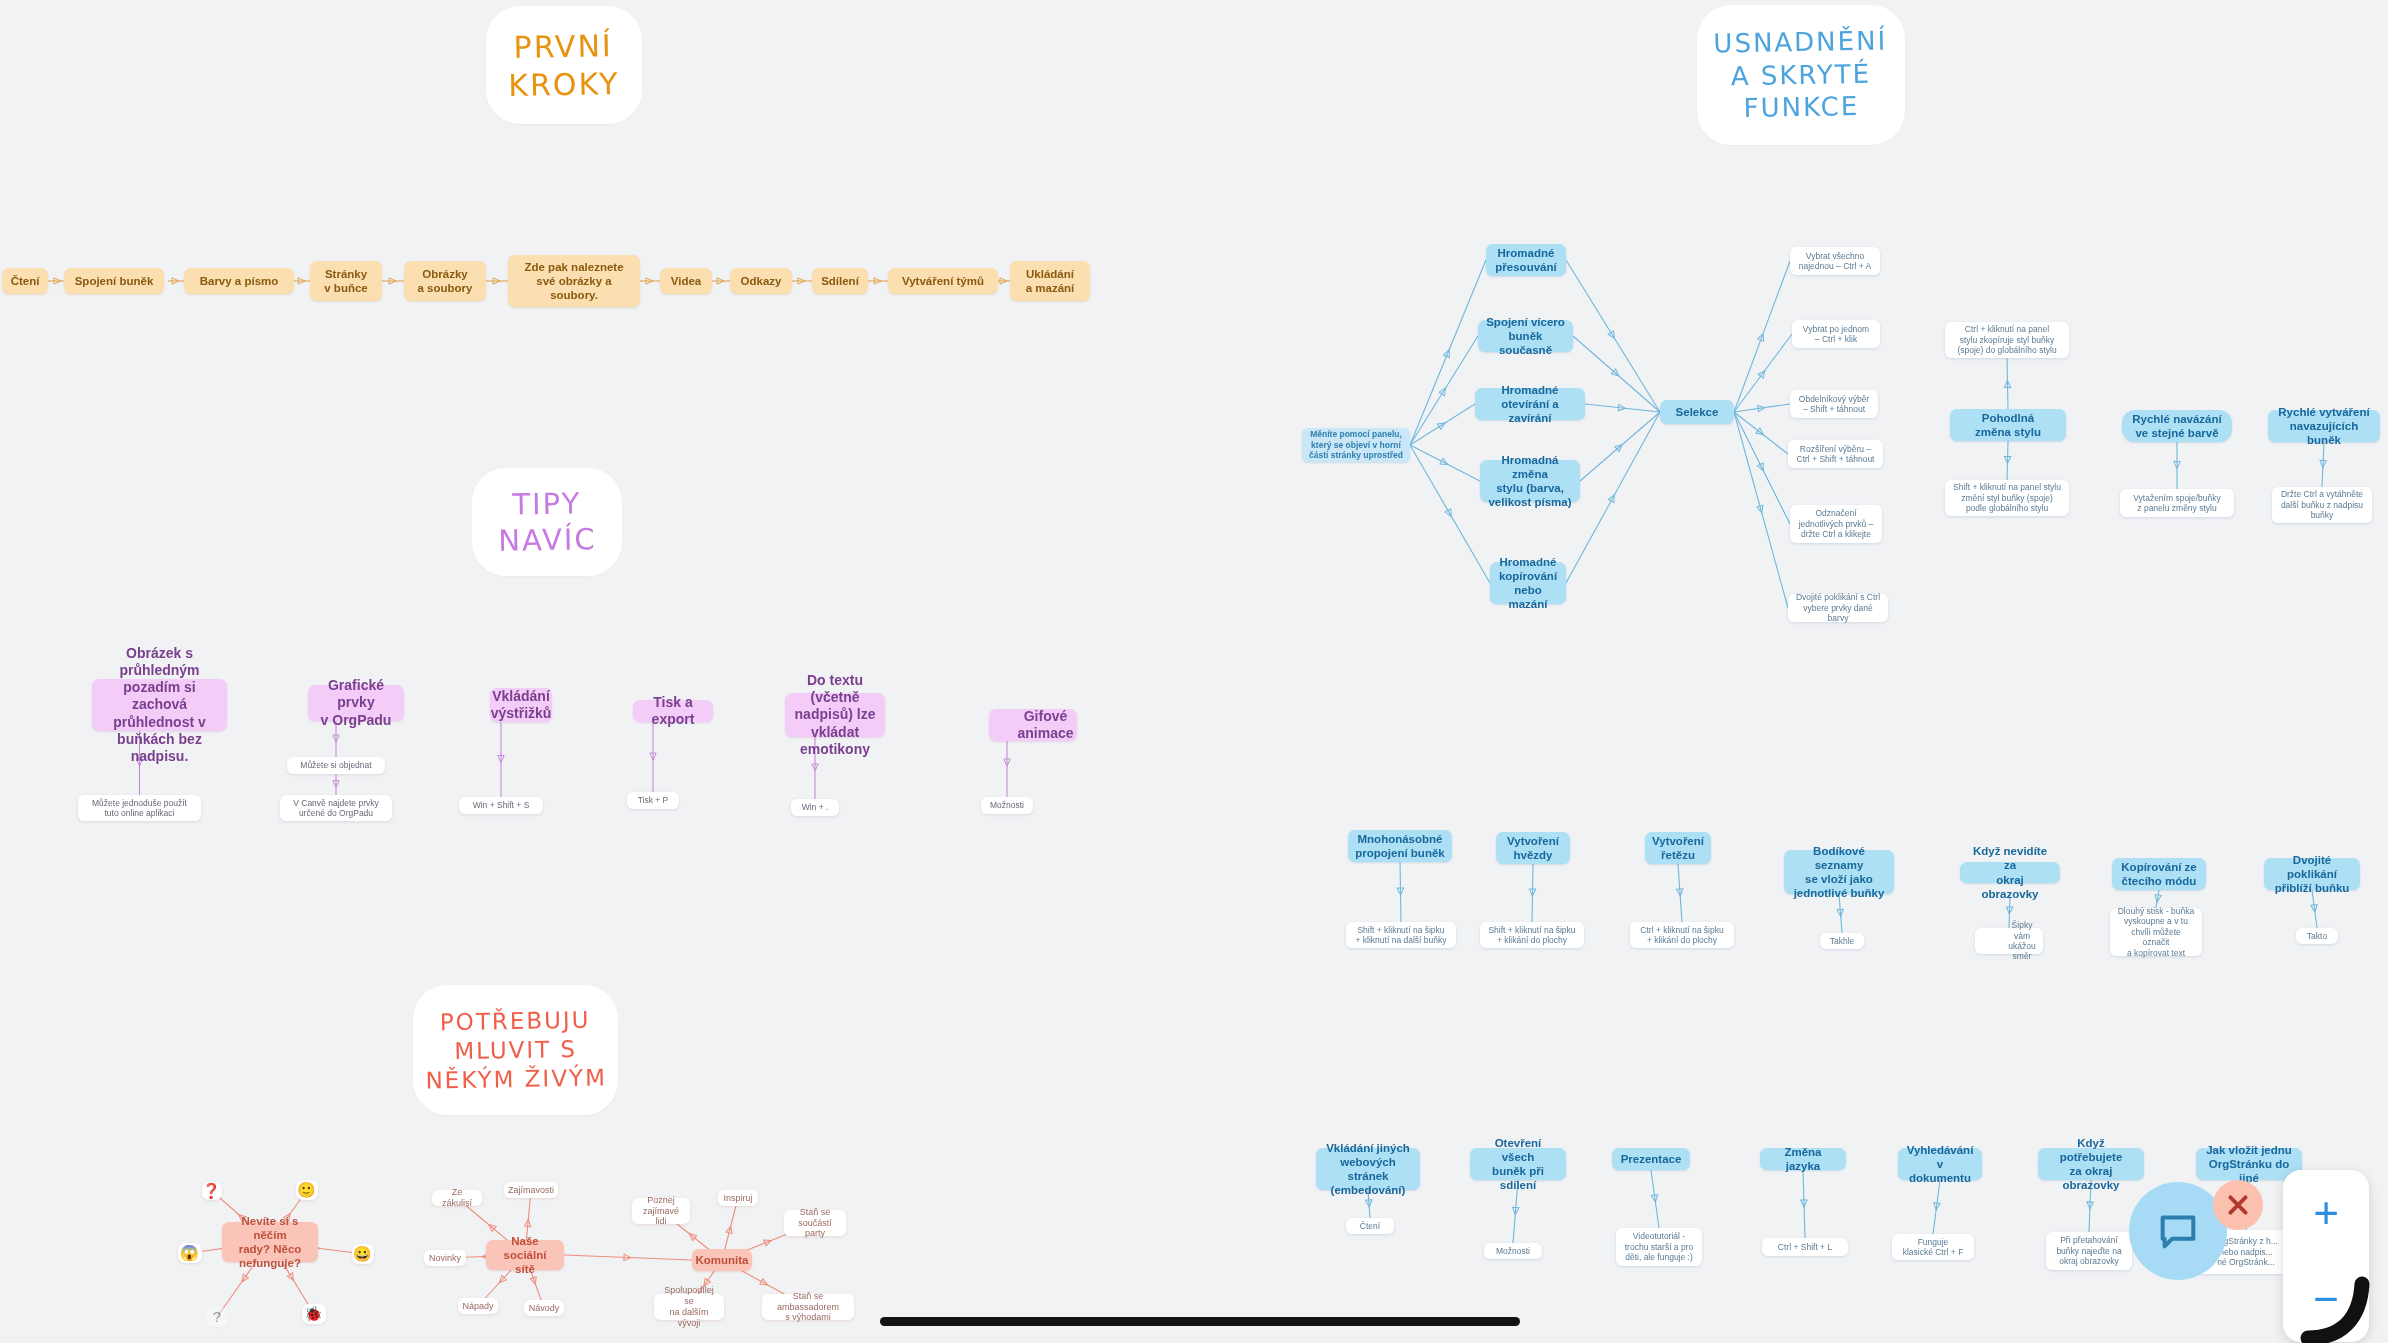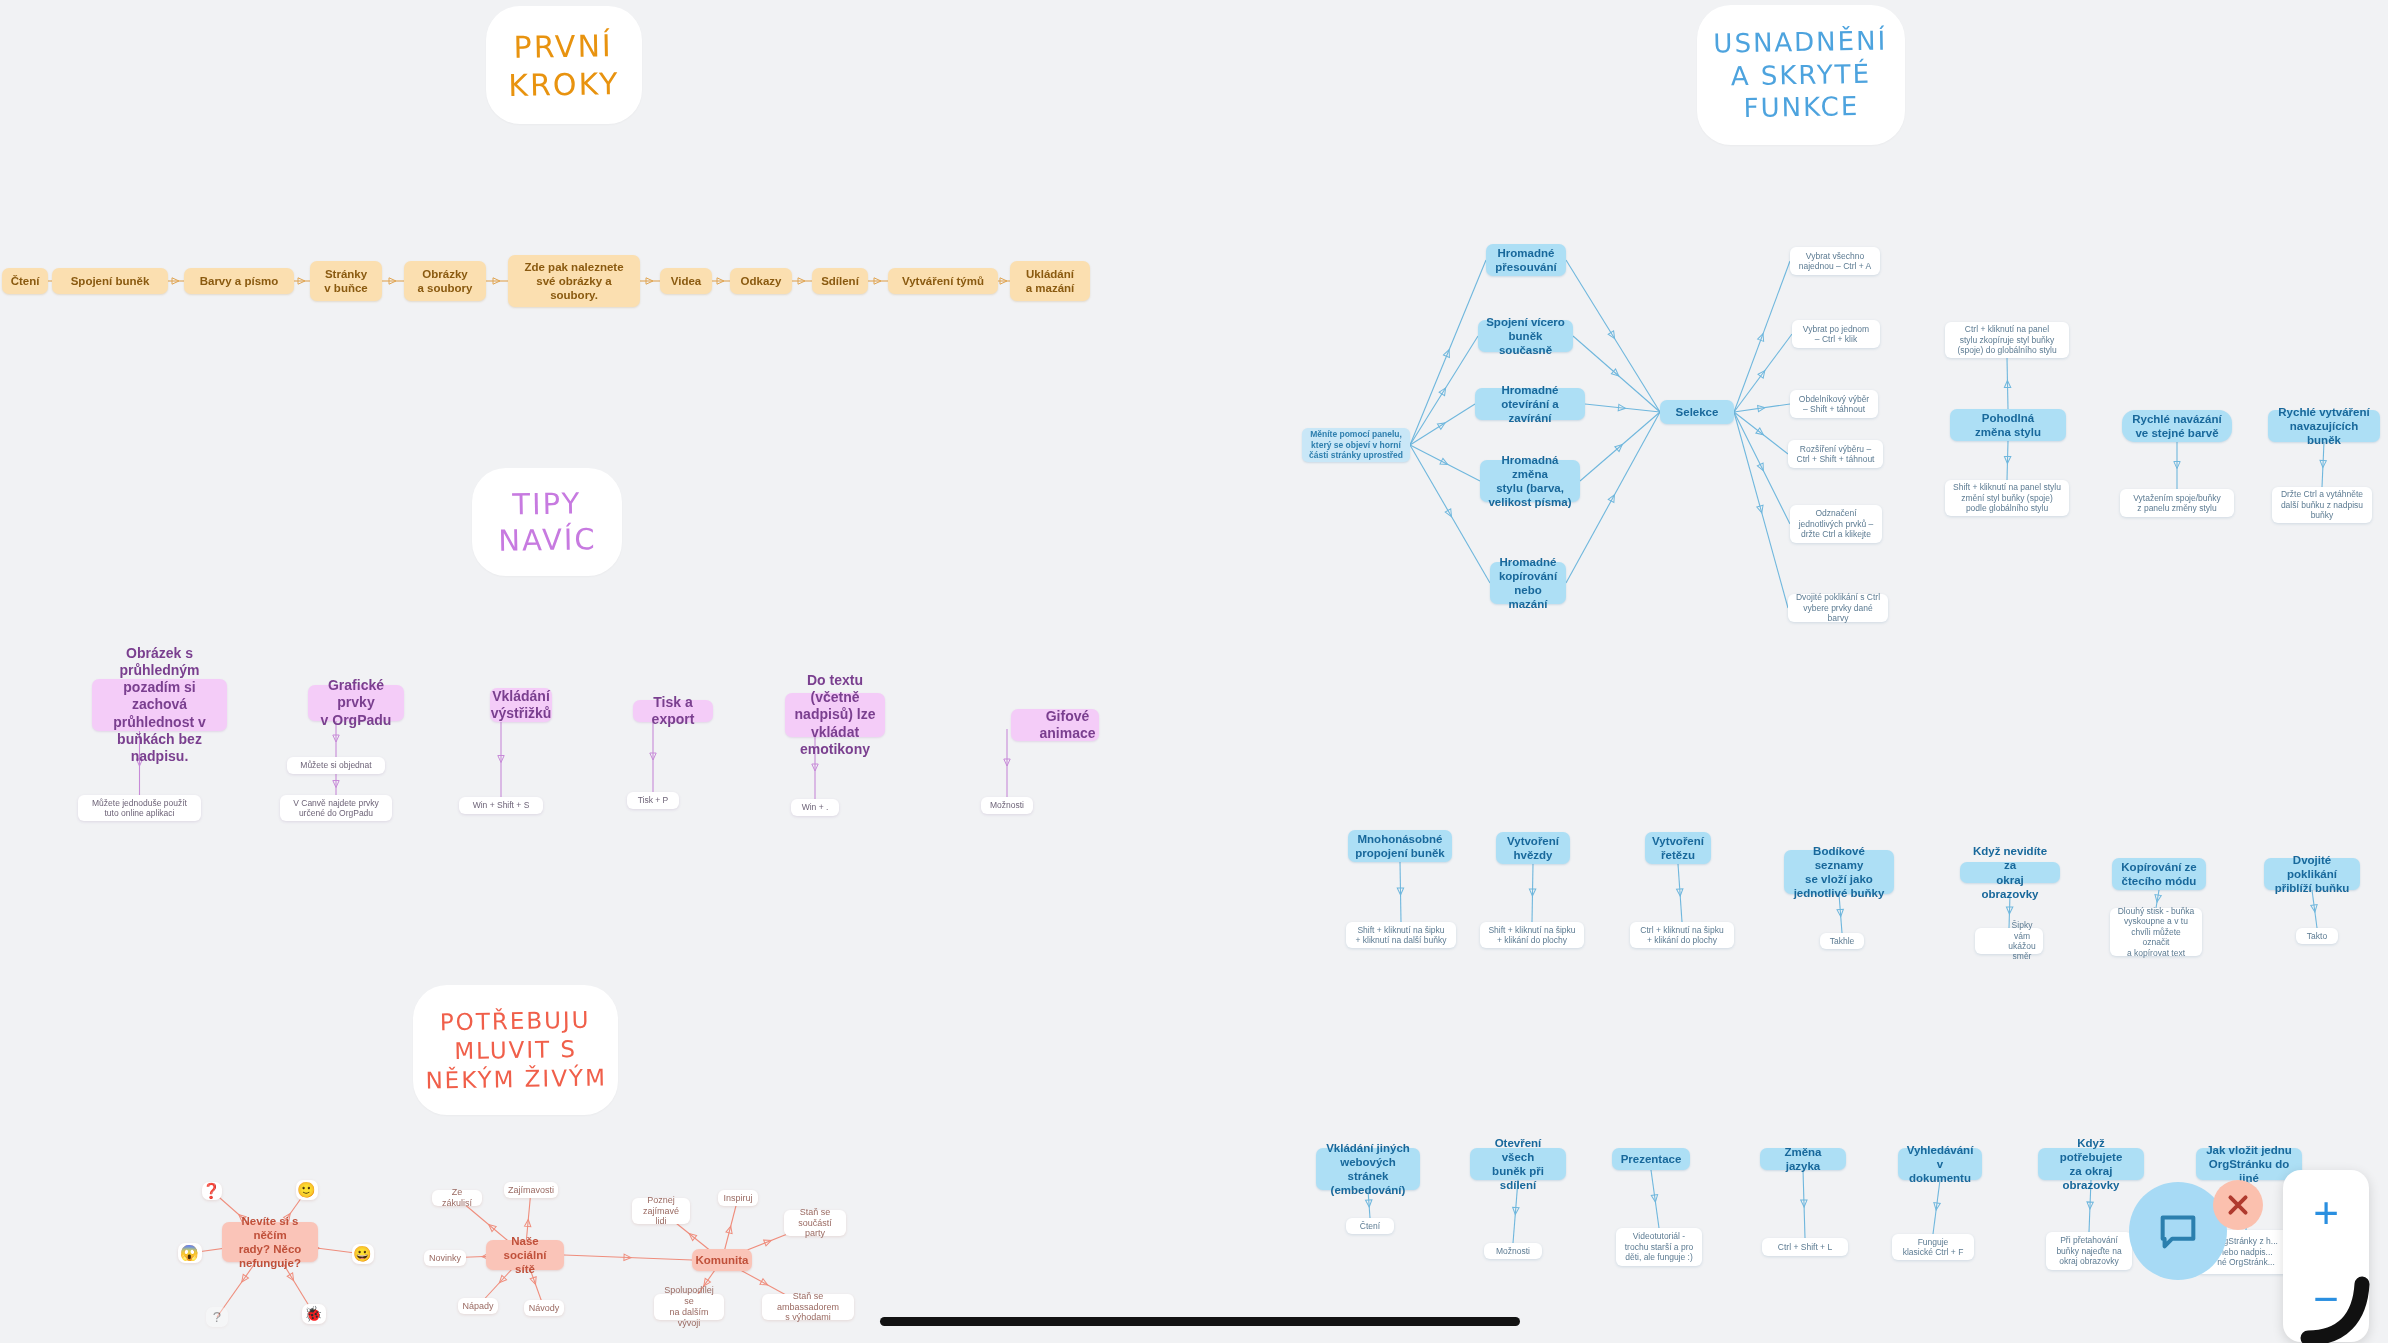--- a/index.html
+++ b/index.html
@@ -266,21 +266,21 @@
   <div class="title-card" style="left:1697px;top:5px;width:208px;height:140px;">
     <div class="t t-blue" style="font-size:26px;">USNADNĚNÍ<br>A SKRYTÉ<br>FUNKCE</div>
   </div>
 
   <div class="title-card" style="left:413px;top:985px;width:205px;height:130px;">
     <div class="t t-red" style="font-size:23px;">POTŘEBUJU<br>MLUVIT S<br>NĚKÝM ŽIVÝM</div>
   </div>
 
   <div id="flow-host">
       <div class="node n-orange" style="left: 2px; top: 268px; width: 46px; height: 26px;">Čtení</div>
-      <div class="node n-orange" style="left: 52px; top: 268px; width: 116px; height: 26px; text-align: center;">Spojení buněk</div>
+      <div class="node n-orange" style="left: 64px; top: 268px; width: 100px; height: 26px; text-align: center;">Spojení buněk</div>
       <div class="node n-orange" style="left: 184px; top: 268px; width: 110px; height: 26px;">Barvy a písmo</div>
       <div class="node n-orange" style="left: 310px; top: 261px; width: 72px; height: 40px;">Stránky<br>v buňce</div>
       <div class="node n-orange" style="left: 404px; top: 261px; width: 82px; height: 40px;">Obrázky<br>a soubory</div>
       <div class="node n-orange" style="left: 508px; top: 255px; width: 132px; height: 52px;">Zde pak naleznete<br>své obrázky a<br>soubory.</div>
       <div class="node n-orange" style="left: 660px; top: 268px; width: 52px; height: 26px;">Videa</div>
       <div class="node n-orange" style="left: 730px; top: 268px; width: 62px; height: 26px;">Odkazy</div>
       <div class="node n-orange" style="left: 812px; top: 268px; width: 56px; height: 26px;">Sdílení</div>
       <div class="node n-orange" style="left: 888px; top: 268px; width: 110px; height: 26px;">Vytváření týmů</div>
       <div class="node n-orange" style="left: 1010px; top: 261px; width: 80px; height: 40px;">Ukládání<br>a mazání</div>
     </div>
@@ -290,21 +290,21 @@
       <div class="node n-white-p" style="left: 78.45px; top: 795px; width: 122.1px; height: 26px;">Můžete jednoduše použít<br>tuto online aplikaci</div>
       <div class="node n-purple" style="left: 288px; top: 685px; width: 96px; height: 36px;">Grafické prvky<br>v OrgPadu</div>
       <div class="node n-white-p" style="left: 286.7px; top: 757px; width: 98.6px; height: 17px;">Můžete si objednat</div>
       <div class="node n-white-p" style="left: 279.65px; top: 795px; width: 112.7px; height: 26px;">V Canvě najdete prvky<br>určené do OrgPadu</div>
       <div class="node n-purple" style="left: 470px; top: 688px; width: 62px; height: 34px;">Vkládání<br>výstřižků</div>
       <div class="node n-white-p" style="left: 458.75px; top: 797px; width: 84.5px; height: 17px;">Win + Shift + S</div>
       <div class="node n-purple" style="left: 613px; top: 700px; width: 80px; height: 22px;">Tisk a export</div>
       <div class="node n-white-p" style="left: 627.2px; top: 792px; width: 51.6px; height: 17px;">Tisk + P</div>
       <div class="node n-purple" style="left: 765px; top: 693px; width: 100px; height: 44px;">Do textu (včetně<br>nadpisů) lze<br>vkládat emotikony</div>
       <div class="node n-white-p" style="left: 791px; top: 799px; width: 48px; height: 17px;">Win + .</div>
-      <div class="node n-purple" style="left: 991px; top: 709px; width: 88px; height: 32px; padding-left: 32px;">Gifové animace</div>
+      <div class="node n-purple" style="left: 969px; top: 709px; width: 88px; height: 32px; padding-left: 32px;">Gifové animace</div>
       <div class="node n-white-p" style="left: 981.2px; top: 797px; width: 51.6px; height: 17px;">Možnosti</div>
     </div>
 
   <div id="sel-host">
       <div class="node n-blue" style="left: 1660px; top: 400px; width: 74px; height: 24px;">Selekce</div>
       <div class="node n-white-b" style="left: 1302px; top: 428px; width: 108px; height: 34px;;color:#2f7fae;font-weight:bold;background:#c9e7f7;box-shadow:0 1px 2px rgba(40,110,160,.18)">Měníte pomocí panelu,<br>který se objeví v horní<br>části stránky uprostřed</div>
       <div class="node n-blue" style="left: 1486px; top: 244px; width: 80px; height: 32px;">Hromadné<br>přesouvání</div>
       <div class="node n-blue" style="left: 1478px; top: 320px; width: 95px; height: 32px;">Spojení vícero<br>buněk současně</div>
       <div class="node n-blue" style="left: 1475px; top: 388px; width: 110px; height: 32px;">Hromadné<br>otevírání a zavírání</div>
       <div class="node n-blue" style="left: 1480px; top: 460px; width: 100px; height: 42px;">Hromadná změna<br>stylu (barva,<br>velikost písma)</div>

